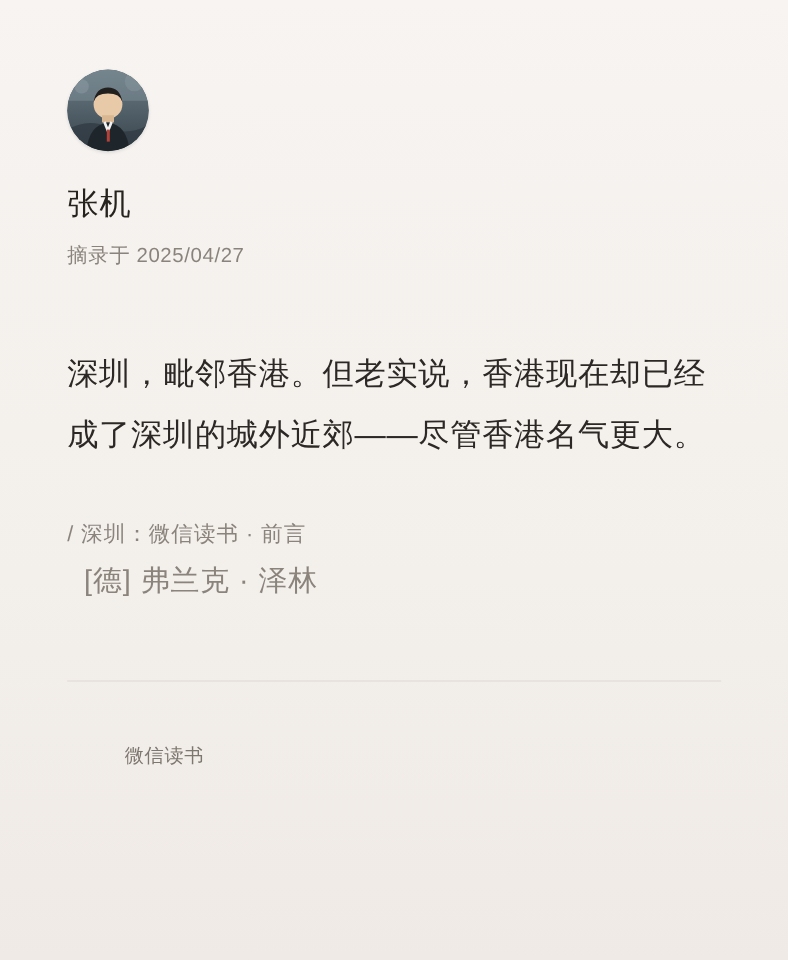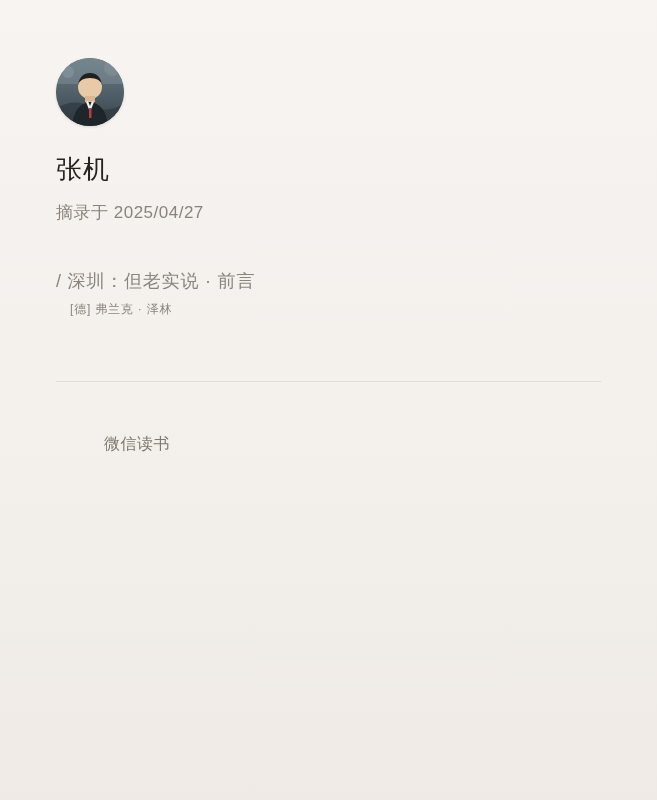--- a/index.html
+++ b/index.html
@@ -63,21 +63,21 @@
   .source-block {
     margin-top: 40px;
   }
   .source-line {
     font-size: 18px;
     color: #8b847d;
     letter-spacing: 0.8px;
     line-height: 1.9;
   }
   .source-author {
-    font-size: 12px;
+    font-size: 24px;
     color: #8b847d;
     letter-spacing: 0.8px;
     line-height: 1.9;
     padding-left: 14px;
   }
 
   .divider {
     margin-top: 60px;
     height: 1px;
     background: #e2dcd6;
@@ -122,23 +122,24 @@
         <path d="M30 44 L34 54 L38 44 L36 43 L34 48 L32 43 Z" fill="#f2f2f2"></path>
         <rect x="33" y="50" width="2.5" height="10" fill="#b5413a"></rect>
       </g>
     </svg>
   </div>
 
   <div class="author-name">张机</div>
 
   <div class="excerpt-date">摘录于 2025/04/27</div>
 
+  <div class="quote">深圳，毗邻香港。但老实说，香港现在却已经成了深圳的城外近郊——尽管香港名气更大。</div>
 
   <div class="source-block">
-    <div class="source-line">/ 深圳：但老实说 · 前言</div>
+    <div class="source-line">/ 深圳：微信读书 · 前言</div>
     <div class="source-author">[德] 弗兰克 · 泽林</div>
   </div>
 
   <div class="divider"></div>
 
   <div class="footer">微信读书</div>
 
 </div>
 
 </body></html>

